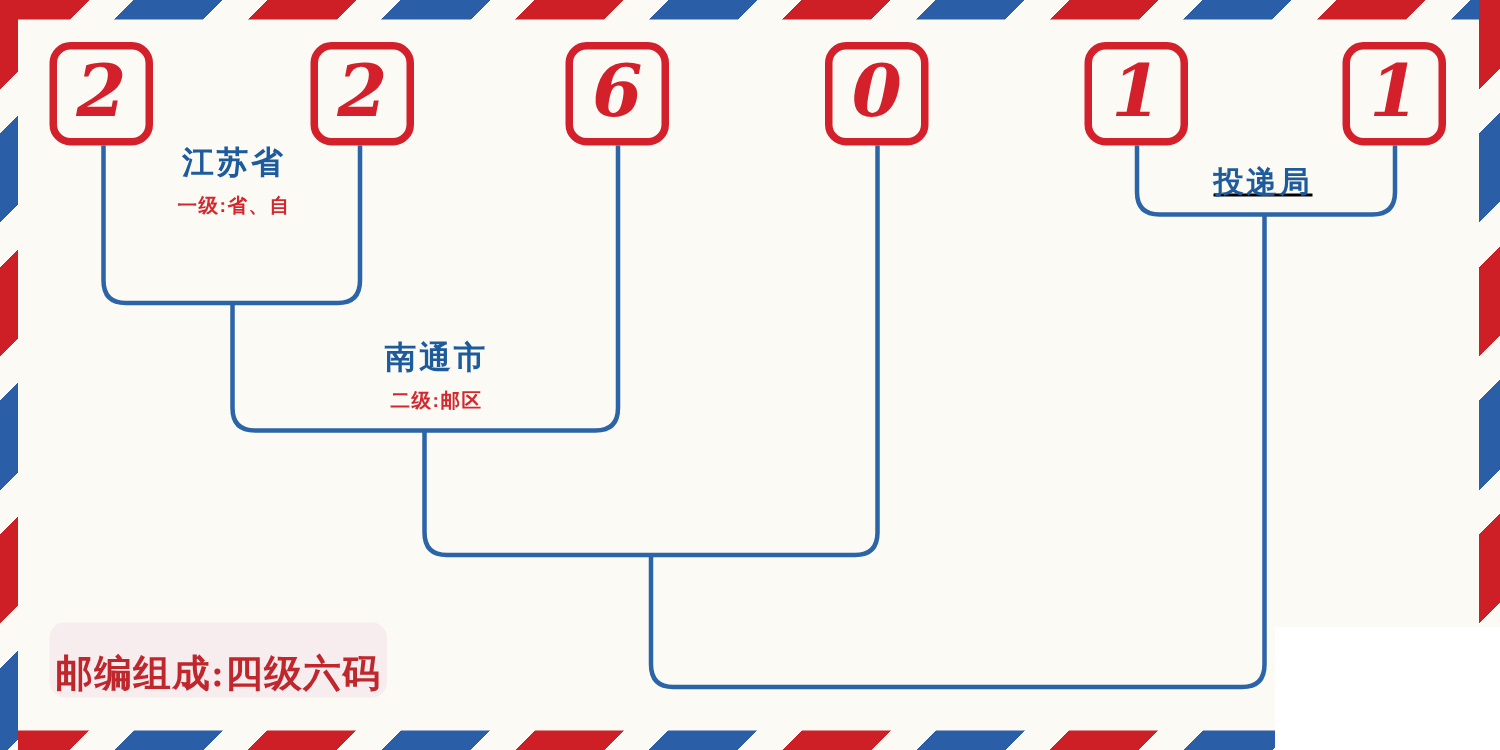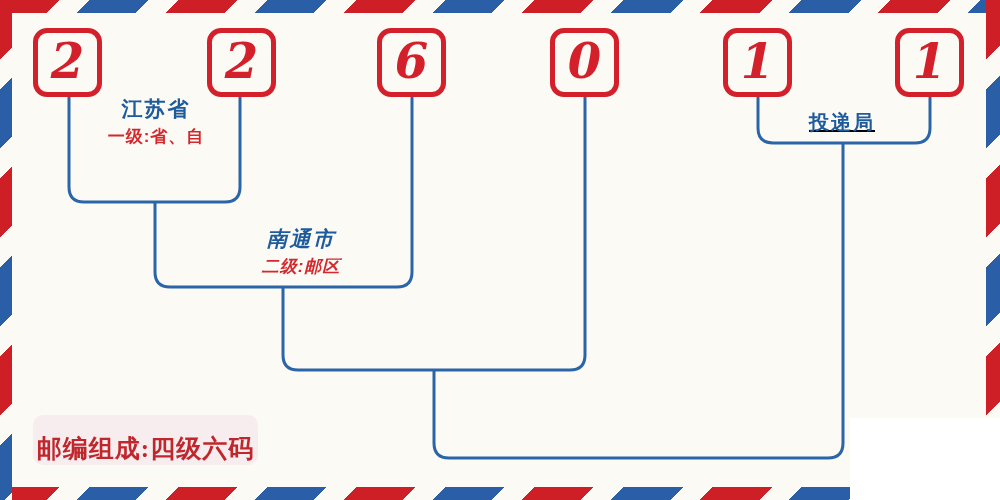--- a/index.html
+++ b/index.html
@@ -47,26 +47,26 @@
   
   .label-group{
     position:absolute;transform:translateX(-50%);
     text-align:center;white-space:nowrap;z-index:6;
   }
   .place{
     color:#1e5b9d;font-weight:700;font-size:21px;line-height:1.2;
     letter-spacing:2px;
   }
   .desc{
-    color:#d4282e;font-weight:700;font-size:17px;line-height:23px;
+    color:#d4282e;font-weight:700;font-size:13px;line-height:23px;
     letter-spacing:1px;margin-top:4px;
   }
   .desc + .desc{margin-top:0;}
   .lg1{left:156px;top:96px;}
-  .lg2{left:301px;top:226px;font-style:italic;}
+  .lg2{left:291px;top:226px;}
   .lg3{left:435px;top:306px;}
   .lg4{left:639px;top:391px;}
   .lg4 .place{font-size:19px;}
   .lg4 .desc{margin-top:11px;}
   .lg5{left:842px;top:110px;text-decoration:underline;}
   .lg5 .place{font-size:20px;}
   
   .badge{
     position:absolute;left:33px;top:415px;width:225px;height:50px;
     background:#f7edef;border-radius:10px;

